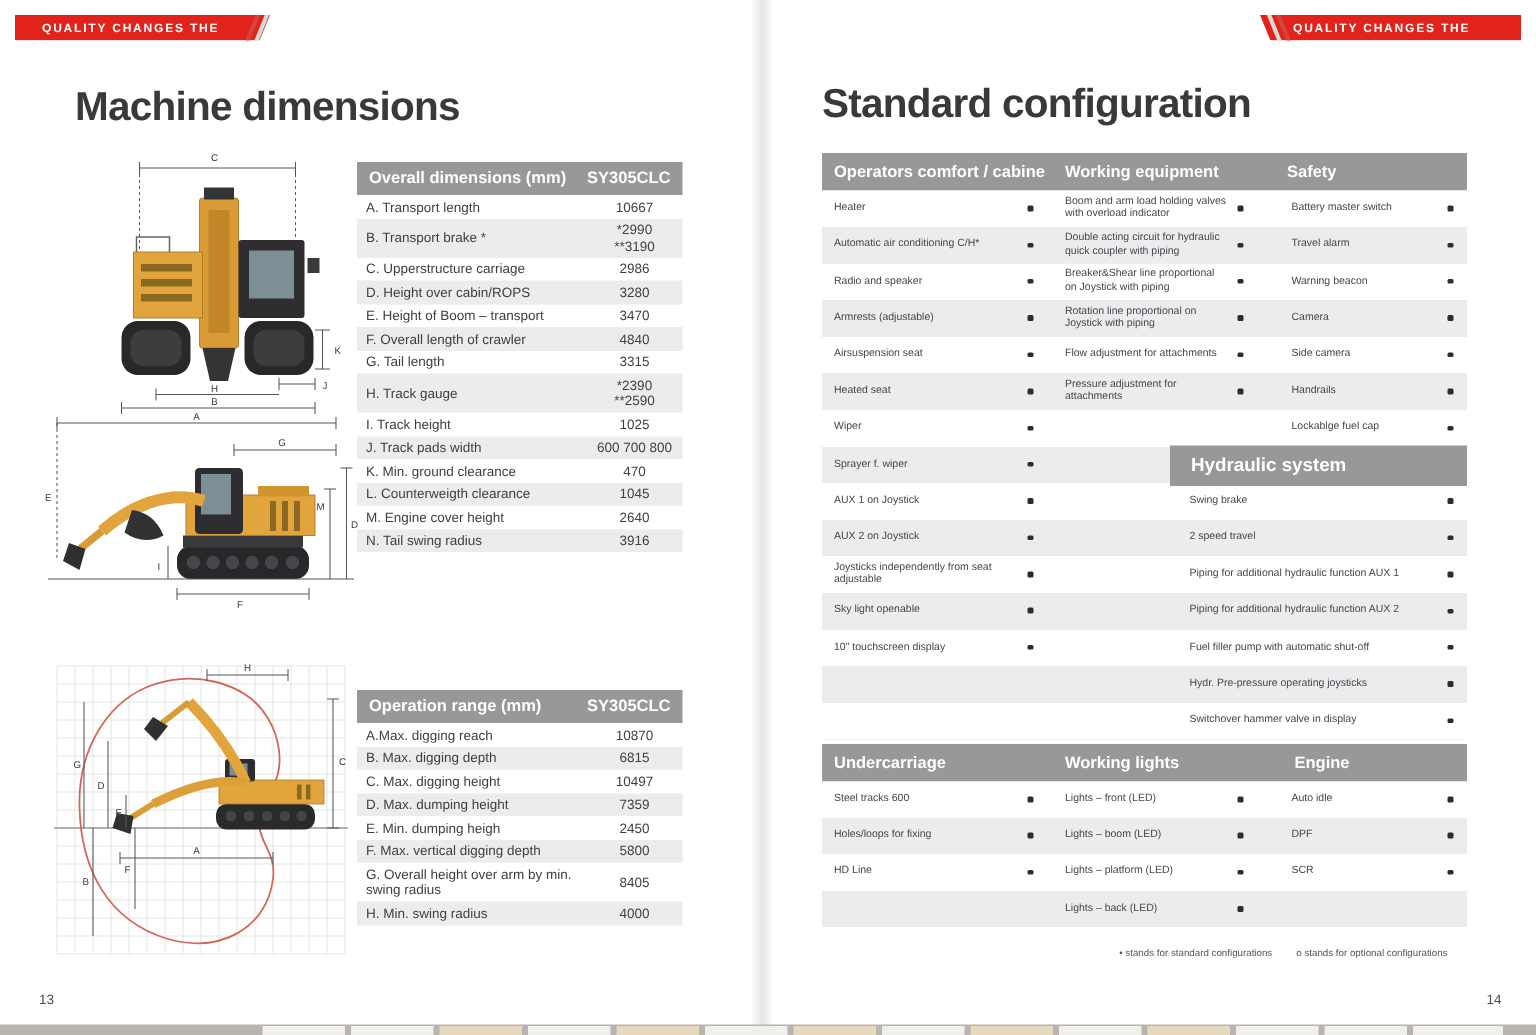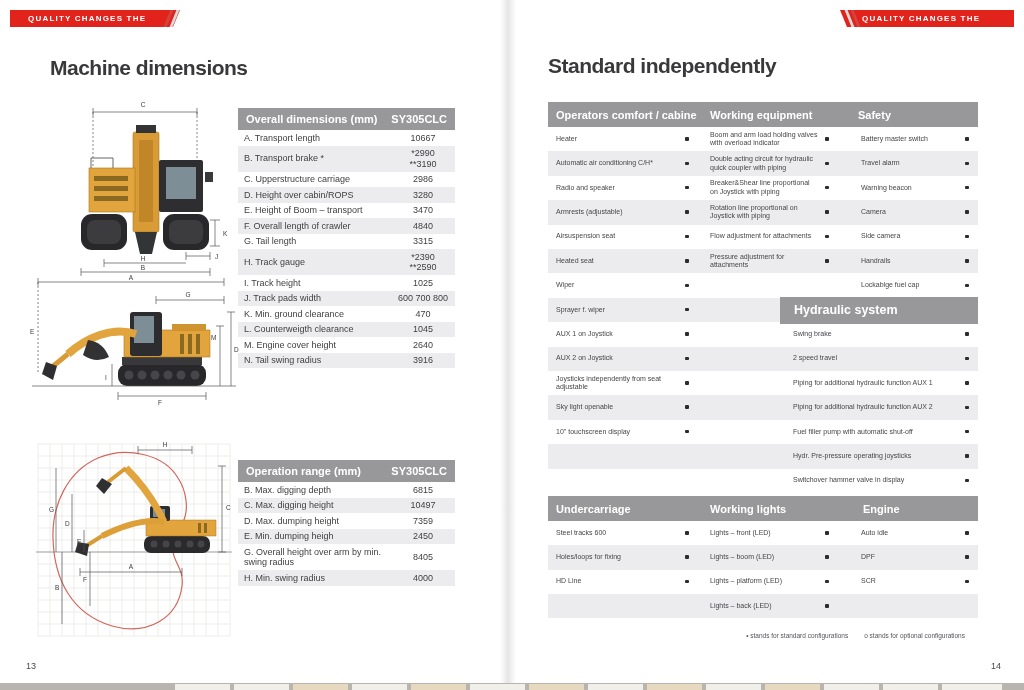--- a/index.html
+++ b/index.html
@@ -6,21 +6,21 @@
   #canvas{position:relative;width:1024px;height:690px;background:#ffffff;overflow:hidden;
           font-family:"Liberation Sans",sans-serif;color:#3f3f42;}
   
   .banner{position:absolute;top:10px;height:17px;background:#e2231c;color:#fff;
           font-size:8px;font-weight:bold;letter-spacing:1.2px;line-height:17px;}
   .banner.left{left:10px;width:152px;padding-left:18px;
           clip-path:polygon(0 0,100% 0,calc(100% - 7px) 100%,0 100%);}
   .banner.right{right:10px;width:152px;padding-left:22px;
           clip-path:polygon(0 0,100% 0,100% 100%,7px 100%);}
   .stripe{position:absolute;top:10px;width:3px;height:17px;}
-  .page-title{position:absolute;font-size:21px;font-weight:bold;letter-spacing:-0.5px;color:#39393b;}
+  .page-title{position:absolute;font-size:27px;font-weight:bold;letter-spacing:-0.5px;color:#39393b;}
   .page-num{position:absolute;font-size:9px;color:#4a4a4c;margin-top:11px;}
   .gutter{position:absolute;left:500px;top:0;width:16px;height:690px;
           background:linear-gradient(90deg,rgba(0,0,0,0) 0%,rgba(0,0,0,0.10) 50%,rgba(0,0,0,0) 100%);}
   .bottom-strip{position:absolute;left:0;top:683px;width:1024px;height:7px;background:#b8b4ae;
           }
   .bottom-strip .seg{position:absolute;top:1px;height:6px;background:#f1efe9;}
   
   .spec-table{position:absolute;width:217px;}
   .spec-head{height:22px;background:#98989b;color:#fff;display:flex;align-items:center;
              justify-content:space-between;padding:0 8px;font-size:11px;font-weight:bold;}
@@ -275,54 +275,62 @@
     <text class="dimlab" x="23" y="152">B</text>
   </svg>
 
   <div class="spec-table" style="left:238px;top:460px;">
     <div class="spec-head">
       <span>Operation range (mm)</span>
       <span>SY305CLC</span>
     </div>
     <div>
         <div class="spec-row">
+    <div class="spec-label">A.Max. digging reach</div>
+    <div class="spec-value">10870</div>
+  </div>
+        <div class="spec-row">
     <div class="spec-label">B. Max. digging depth</div>
     <div class="spec-value">6815</div>
   </div>
         <div class="spec-row">
     <div class="spec-label">C. Max. digging height</div>
     <div class="spec-value">10497</div>
   </div>
         <div class="spec-row">
     <div class="spec-label">D. Max. dumping height</div>
     <div class="spec-value">7359</div>
   </div>
         <div class="spec-row">
     <div class="spec-label">E. Min. dumping heigh</div>
     <div class="spec-value">2450</div>
+  </div>
+        <div class="spec-row">
+    <div class="spec-label">F. Max. vertical digging depth</div>
+    <div class="spec-value">5800</div>
   </div>
         <div class="spec-row">
     <div class="spec-label">G. Overall height over arm by min.
 swing radius</div>
     <div class="spec-value">8405</div>
   </div>
         <div class="spec-row">
     <div class="spec-label">H. Min. swing radius</div>
     <div class="spec-value">4000</div>
   </div>
       </div>
   </div>
 
   <div class="page-num" style="left:26px;top:650px;">13</div>
 
   <div class="banner right">QUALITY CHANGES THE WORLD</div>
   <span class="stripe" style="right:167px;background:#d4443e;transform:skewX(22deg);"></span>
   <span class="stripe" style="right:173px;background:#d9d9d9;transform:skewX(22deg);"></span>
 
-  <div class="page-title" style="left:548px;top:54px;">Standard independently</div>
+  <div class="page-title" style="left:548px;top:54px;">Standard configuration</div>
 
   <div class="cfg-table" style="top:102px;">
     <div class="cfg-head">
       <span style="left:8px;">Operators comfort / cabine</span>
       <span style="left:162px;">Working equipment</span>
       <span style="left:310px;">Safety</span>
     </div>
     <div class="cfg-body striped" style="--rh:24.4px;height:366px;">
       <div class="cfg-col col1">
           <div class="cfg-cell">

